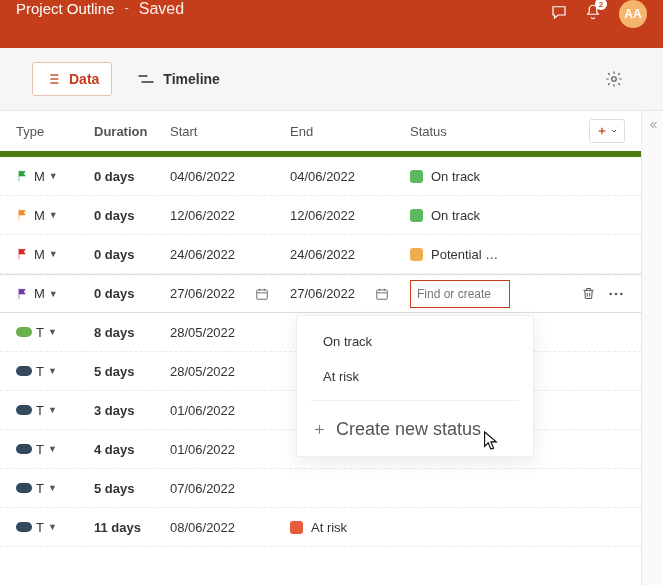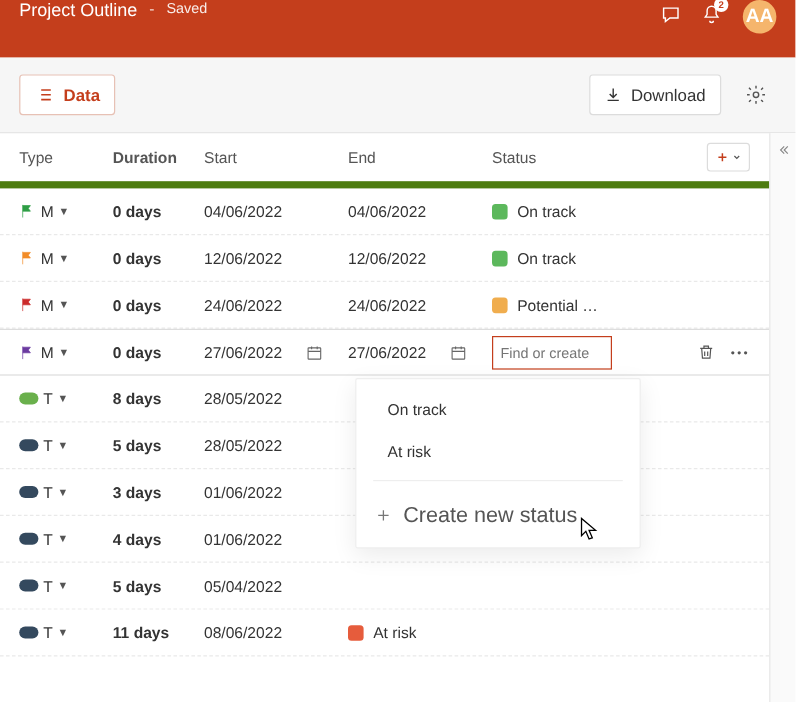--- a/index.html
+++ b/index.html
@@ -2,27 +2,27 @@
 <html><head>
 <meta charset="utf-8">
 <style>
   * { box-sizing: border-box; margin: 0; padding: 0; }
   html, body { width: 663px; height: 585px; font-family: "Segoe UI", Arial, sans-serif; font-size: 13px; color: #333; background: #fff; overflow: hidden; }
   
   .titlebar { height: 48px; background: #c43e1c; color: #fff; display: flex; align-items: flex-start; padding: 0 16px; gap: 10px; }
   .titlebar .spacer { flex: 1; }
   .titlebar .title { font-size: 15px; }
   .titlebar .dash { opacity: .8; }
-  .titlebar .saved { font-size: 12px; opacity: .9; }
+  .titlebar .saved { font-size: 16px; opacity: .9; }
   .tb-icon { width: 24px; height: 24px; display: flex; align-items: center; justify-content: center; cursor: pointer; position: relative; }
   .tb-icon svg { stroke: #fff; }
   .badge { position: absolute; top: -2px; right: -2px; width: 12px; height: 12px; border-radius: 50%; background: #fff; color: #c43e1c; font-size: 8px; font-weight: bold; display: flex; align-items: center; justify-content: center; }
-  .avatar { width: 28px; height: 28px; border-radius: 50%; background: #f5b56c; color: #fff; font-size: 16px; font-weight: 600; display: flex; align-items: center; justify-content: center; margin-left: 4px; }
-  
-  .toolbarwrap { background: #f6f6f6; padding: 14px 16px; display: flex; align-items: center; gap: 12px; border-bottom: 1px solid #e6e6e6; }
+  .avatar { width: 28px; height: 28px; border-radius: 50%; background: #f5b56c; color: #fff; font-size: 12px; font-weight: 600; display: flex; align-items: center; justify-content: center; margin-left: 4px; }
+  
+  .toolbarwrap { background: #f6f6f6; padding: 14px 32px; display: flex; align-items: center; gap: 12px; border-bottom: 1px solid #e6e6e6; }
   .btn { height: 34px; background: #fff; border: 1px solid #dcdcdc; border-radius: 3px; display: inline-flex; align-items: center; padding: 0 12px; gap: 8px; font-size: 14px; cursor: pointer; }
   .btn.active { border-color: #e7c1b5; color: #c43e1c; font-weight: 600; }
   .btn.plain { background: transparent; border-color: transparent; font-weight: 600; color: #333; }
   .toolbarwrap .spacer { flex: 1; }
   .gear { width: 34px; height: 34px; display: flex; align-items: center; justify-content: center; cursor: pointer; }
   
   .main { display: flex; height: calc(585px - 48px - 62px); position: relative; }
   .table-area { flex: 1; height: 100%; position: relative; overflow: hidden; }
   .side-strip { width: 22px; border-left: 1px solid #e6e6e6; background: #fafafa; display: flex; justify-content: center; padding-top: 8px; }
   
@@ -85,27 +85,28 @@
     <svg width="16" height="16" viewBox="0 0 24 24" fill="none" stroke="#c43e1c" stroke-width="2">
         <line x1="4" y1="6" x2="4" y2="6"></line>
         <line x1="8" y1="6" x2="20" y2="6"></line>
         <line x1="4" y1="12" x2="4" y2="12"></line>
         <line x1="8" y1="12" x2="20" y2="12"></line>
         <line x1="4" y1="18" x2="4" y2="18"></line>
         <line x1="8" y1="18" x2="20" y2="18"></line>
       </svg>
     <span>Data</span>
   </div>
+  <div class="btn plain">
+    <svg width="18" height="14" viewBox="0 0 24 18" fill="none" stroke="#333" stroke-width="2">
+        <line x1="2" y1="5" x2="14" y2="5"></line>
+        <line x1="6" y1="13" x2="22" y2="13"></line>
+      </svg>
+    <span>Timeline</span>
+  </div>
   <div class="spacer"></div>
-  <div class="btn">
-    <svg width="14" height="14" viewBox="0 0 24 24" fill="none" stroke="#333" stroke-width="2">
-        <path d="M12 3v12M7 11l5 5 5-5M4 20h16"></path>
-      </svg>
-    <span>Download</span>
-  </div>
   <div class="gear">
     <svg width="18" height="18" viewBox="0 0 24 24" fill="none" stroke="#555" stroke-width="1.6">
         <circle cx="12" cy="12" r="3"></circle>
         <path d="M12 2v3M12 19v3M4.2 4.2l2.1 2.1M17.7 17.7l2.1 2.1M2 12h3M19 12h3M4.2 19.8l2.1-2.1M17.7 6.3l2.1-2.1"></path>
       </svg>
   </div>
 </div>
 
 <div class="main">
   <div class="table-area">
@@ -281,21 +282,21 @@
         </div>
         <div class="row">
           <div class="col-type">
             <div class="typecell">
               <span class="pill" style="background:#34495e"></span>
               <span>T</span>
               <span class="caret">▼</span>
             </div>
           </div>
           <div class="col-dur">5 days</div>
-          <div class="col-date">05/04/2022</div>
+          <div class="col-date">07/06/2022</div>
           <div class="col-date"></div>
           <div class="col-status"></div>
           <div class="col-actions row-actions"></div>
         </div>
         <div class="row">
           <div class="col-type">
             <div class="typecell">
               <span class="pill" style="background:#34495e"></span>
               <span>T</span>
               <span class="caret">▼</span>

